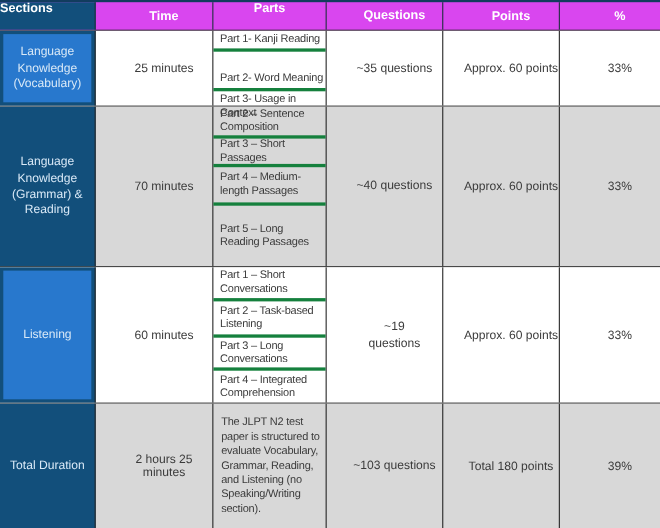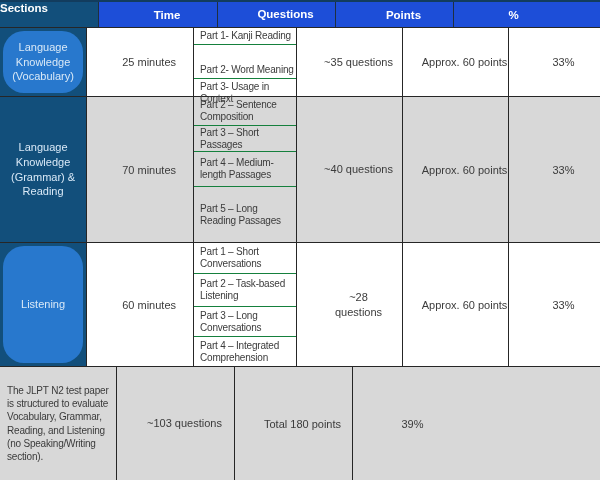--- a/index.html
+++ b/index.html
@@ -17,59 +17,60 @@
         text-align:center;color:#3b3b3b;}
   .cell:last-child{border-right:none;}
   .c-section{width:99px;}
   .c-time{width:101px;}
   .c-parts{width:117px;}
   .c-q{width:100px;}
   .c-pts{width:100px;}
   .c-pct{width:83px;}
 
   
-  .header{height:28px;background:#1d4ed8;border-top:2px solid #123c5e;}
+  .header{height:28px;background:#d946ef;border-top:2px solid #123c5e;}
   .header .cell{color:#ffffff;font-weight:bold;font-size:11.5px;border-right:1px solid #1f2f3f;}
   .header .cell:last-child{border-right:none;}
 
   
   .r1{height:69px;background:#ffffff;}
   .r2{height:146px;background:#d8d8d8;}
   .r3{height:124px;background:#ffffff;}
   .r4{height:113px;background:#d8d8d8;}
 
   
   .c-section{background:#124f7b;padding:0;align-items:stretch;justify-content:stretch;}
   .section-inner{flex:1;display:flex;align-items:center;justify-content:center;
-                 color:#d9e9f7;font-size:11px;line-height:1.35;padding:2px 4px;text-align:center;border-radius:21px;}
+                 color:#d9e9f7;font-size:11px;line-height:1.35;padding:2px 4px;text-align:center;}
   .section-inner.bright{background:#2878cd;margin:3px;}
 
   
   .c-parts{flex-direction:column;align-items:stretch;justify-content:flex-start;padding:0;}
-  .part{border-bottom:1px solid #15803d;display:flex;align-items:center;
+  .part{border-bottom:3px solid #15803d;display:flex;align-items:center;
         font-size:10px;letter-spacing:-0.2px;line-height:1.2;color:#3b3b3b;
         padding:2px 2px 2px 6px;text-align:left;}
   .part:last-child{border-bottom:none;flex:1;}
   .r1 .p0{height:23px;} .r1 .p1{height:23px;margin-top:17px;}
   .r2 .p0{height:31px;} .r2 .p1{height:29px;} .r2 .p2{height:26px;} .r2 .p3{height:35px;}
   .r3 .p0{height:31px;} .r3 .p1{height:33px;} .r3 .p2{height:30px;}
   .parts-note{flex:1;display:flex;align-items:center;font-size:10px;line-height:1.32;
               letter-spacing:-0.2px;color:#3b3b3b;padding:4px 5px 4px 7px;text-align:left;}
 
   .c-time,.c-q,.c-pts,.c-pct{font-size:11px;margin-left:18px;}
   .c-q{white-space:pre-line;line-height:1.35;}
 </style>
 </head>
 <body>
 
 <div id="app">
 
   <div class="row header">
     <div class="cell c-section">Sections</div>
     <div class="cell c-time">Time</div>
+    <div class="cell c-parts">Parts</div>
     <div class="cell c-q">Questions</div>
     <div class="cell c-pts">Points</div>
     <div class="cell c-pct">%</div>
   </div>
 
   <div class="row r1">
     <div class="cell c-section">
       <div class="section-inner bright">Language Knowledge (Vocabulary)</div>
     </div>
     <div class="cell c-time">25 minutes</div>
@@ -103,27 +104,31 @@
     <div class="cell c-section">
       <div class="section-inner bright">Listening</div>
     </div>
     <div class="cell c-time">60 minutes</div>
     <div class="cell c-parts">
       <div class="part p0">Part 1 – Short Conversations</div>
       <div class="part p1">Part 2 – Task-based Listening</div>
       <div class="part p2">Part 3 – Long Conversations</div>
       <div class="part p3">Part 4 – Integrated Comprehension</div>
     </div>
-    <div class="cell c-q">~28
+    <div class="cell c-q">~19
 questions</div>
     <div class="cell c-pts">Approx. 60 points</div>
     <div class="cell c-pct">33%</div>
   </div>
 
   <div class="row r4">
+    <div class="cell c-section">
+      <div class="section-inner">Total Duration</div>
+    </div>
+    <div class="cell c-time">2 hours 25 minutes</div>
     <div class="cell c-parts">
       <div class="parts-note">The JLPT N2 test paper is structured to evaluate Vocabulary, Grammar, Reading, and Listening (no Speaking/Writing section).</div>
     </div>
     <div class="cell c-q">~103 questions</div>
     <div class="cell c-pts">Total 180 points</div>
     <div class="cell c-pct">39%</div>
   </div>
 
 </div>
 

